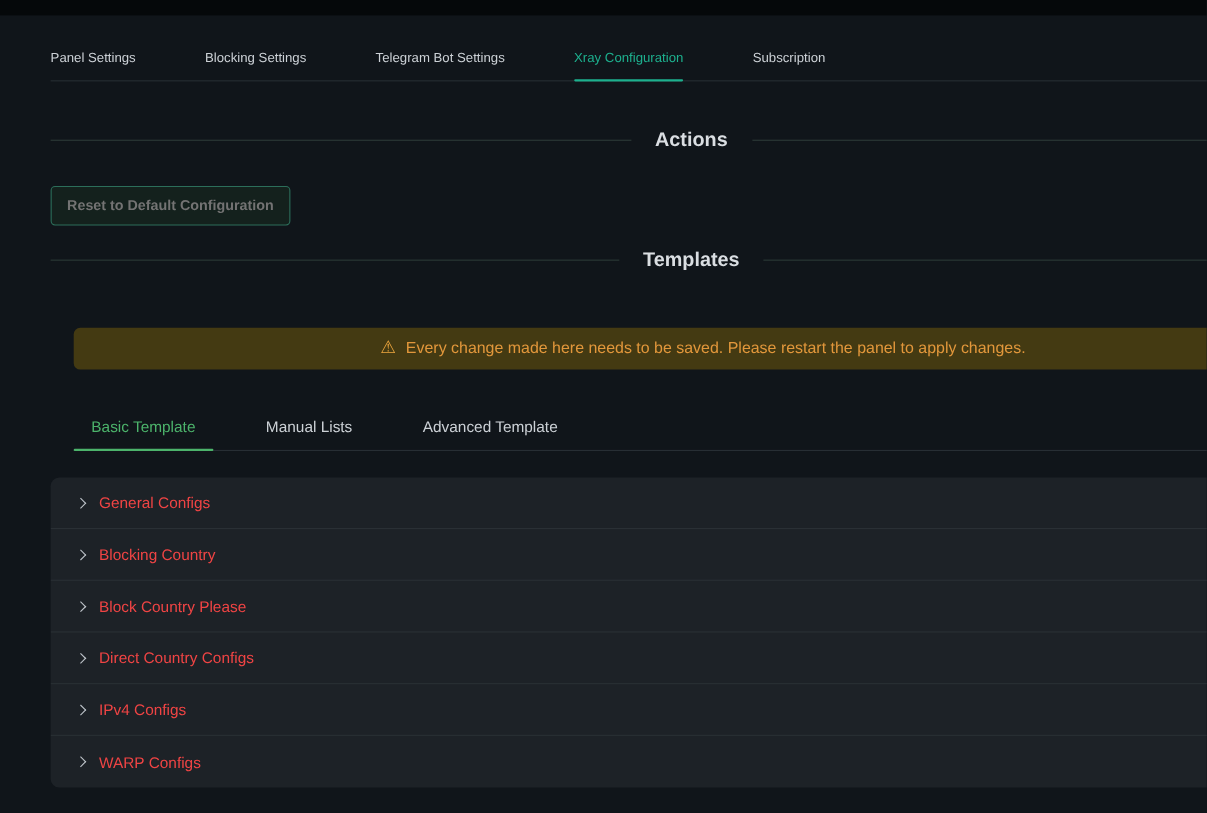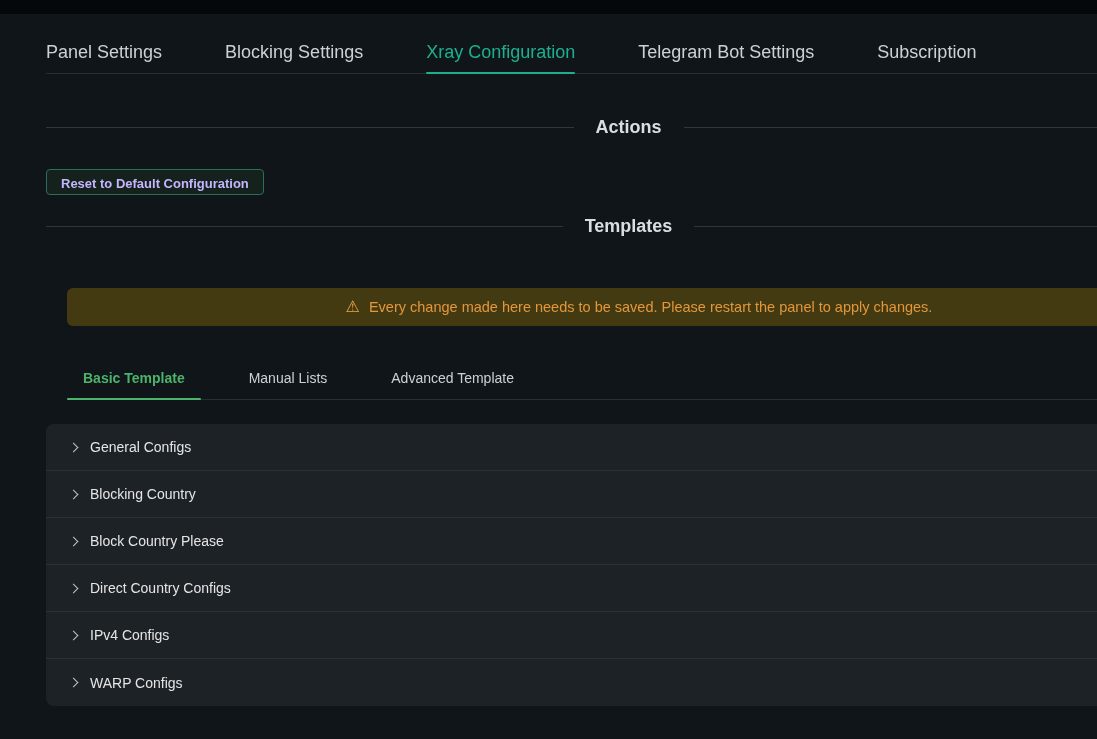--- a/index.html
+++ b/index.html
@@ -30,21 +30,21 @@
     width: 1165px;
   }
 
   
   .main-tabs {
     display: flex;
     padding-top: 30px;
     border-bottom: 1px solid var(--border);
   }
   .main-tab {
-    font-size: 18px;
+    font-size: 12px;
     line-height: 17px;
     color: var(--text);
     padding-bottom: 12px;
     margin-right: 63px;
     cursor: pointer;
     position: relative;
     white-space: nowrap;
   }
   .main-tab.active { color: var(--teal); }
   .main-tab.active::after {
@@ -70,26 +70,26 @@
     line-height: 19px;
     font-weight: bold;
     color: var(--text-bright);
     white-space: nowrap;
   }
 
   
   .btn-row { margin-top: 32px; }
   .reset-btn {
     display: inline-block;
-    height: 26px;
+    height: 36px;
     padding: 0 14px;
     background: #14211d;
     border: 1px solid #2c6e5a;
     border-radius: 4px;
-    color: #c4b5fd;
+    color: #737373;
     font-family: "Liberation Sans", sans-serif;
     font-size: 13px;
     font-weight: bold;
     line-height: 28px;
     cursor: pointer;
   }
 
   
   .templates-inner { padding-left: 21px; }
 
@@ -120,21 +120,21 @@
   .sub-tab {
     font-size: 14px;
     line-height: 17px;
     color: var(--text);
     padding: 0 16px 12px 16px;
     margin-right: 32px;
     cursor: pointer;
     position: relative;
     white-space: nowrap;
   }
-  .sub-tab.active { color: var(--green); font-weight: bold; }
+  .sub-tab.active { color: var(--green); }
   .sub-tab.active::after {
     content: "";
     position: absolute;
     left: 0; right: 0; bottom: -1px;
     height: 2px;
     background: var(--green);
     border-radius: 2px;
   }
 
   
@@ -156,35 +156,35 @@
   .chevron {
     width: 7px; height: 7px;
     border-top: 1.5px solid #bfc5cb;
     border-right: 1.5px solid #bfc5cb;
     transform: rotate(45deg);
     margin-right: 13px;
     flex: 0 0 auto;
   }
   .acc-label {
     font-size: 14px;
-    color: #e5e5e5;
+    color: #ef4444;
   }
 </style>
 </head>
 <body>
 
 <div class="topbar"></div>
 
 <div class="wrapper">
 
   <div class="main-tabs">
     <div class="main-tab">Panel Settings</div>
     <div class="main-tab">Blocking Settings</div>
+    <div class="main-tab">Telegram Bot Settings</div>
     <div class="main-tab active">Xray Configuration</div>
-    <div class="main-tab">Telegram Bot Settings</div>
     <div class="main-tab">Subscription</div>
   </div>
 
   <div class="divider actions">
     <div class="line"></div>
     <div class="divider-title">Actions</div>
     <div class="line"></div>
   </div>
 
   <div class="btn-row">

